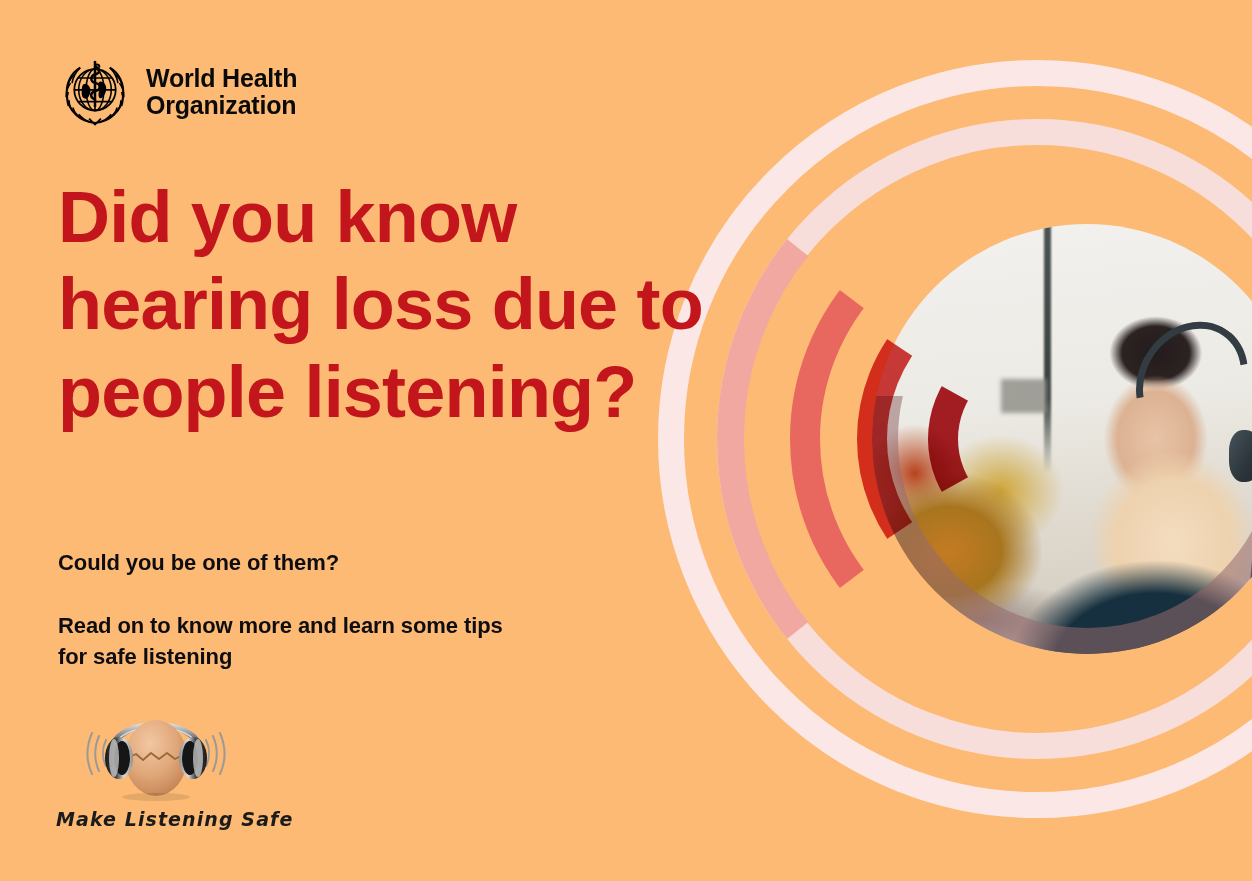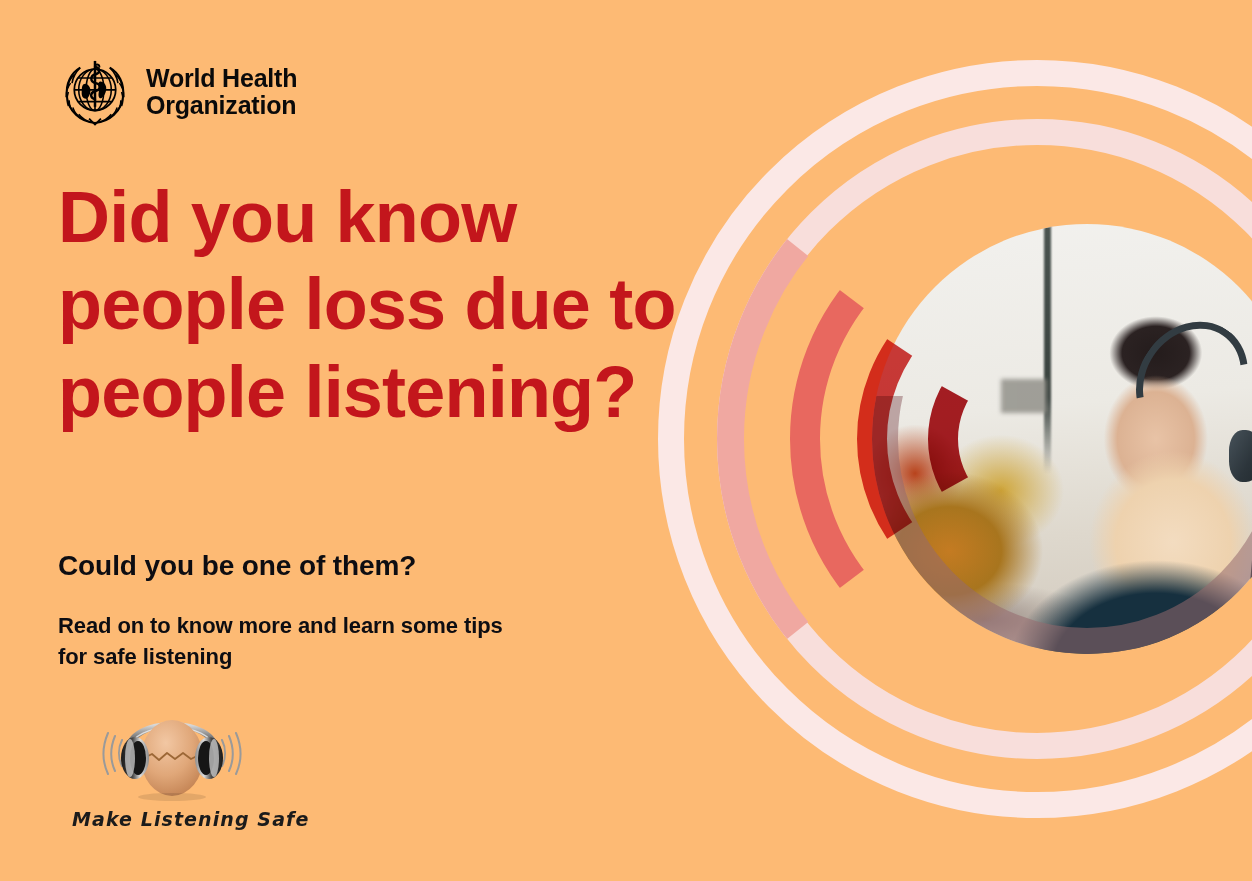--- a/index.html
+++ b/index.html
@@ -212,21 +212,21 @@
     font-weight: bold;
     line-height: 1.215;
     letter-spacing: -0.8px;
   }
   .headline div { white-space: nowrap; }
 
   .sub-a {
     position: absolute;
     left: 58px;
     top: 550px;
-    font-size: 28px;
+    font-size: 22px;
     font-weight: bold;
     color: #0d0d12;
     letter-spacing: -0.1px;
   }
   .sub-b {
     position: absolute;
     left: 58px;
     top: 598px;
     width: 470px;
     font-size: 22px;
@@ -236,21 +236,20 @@
     letter-spacing: -0.1px;
     margin-top: 12px;
   }
 
   
   .mls {
     position: absolute;
     left: 56px;
     top: 696px;
     width: 240px;
-    margin-left: 16px;
   }
   .mls-mark { display: block; width: 168px; height: 106px; margin-left: 16px; }
   .mls-text {
     margin-top: 6px;
     font-family: "DejaVu Sans", sans-serif;
     font-style: italic;
     font-size: 19px;
     font-weight: bold;
     color: #1b1b1b;
     letter-spacing: 1.1px;
@@ -326,21 +325,21 @@
         <path d="M50 16 C57 17 58 24 51 26 C43 28 43 36 51 38 C59 40 58 47 50 49 C43 51 43 58 50 60" stroke-width="3.2" stroke-linecap="round"></path>
         <path d="M50 14 C53 12 56 13 56 16" stroke-width="2.6" stroke-linecap="round"></path>
       </g>
     </svg>
     <div class="who-wordmark">World Health
 Organization</div>
   </div>
 
   <div class="headline">
     <div>Did you know</div>
-    <div>people loss due to</div>
+    <div>hearing loss due to</div>
     <div>people listening?</div>
   </div>
 
   <div class="sub-a">Could you be one of them?</div>
   <div class="sub-b">Read on to know more and learn some tips for safe listening</div>
 
   <div class="mls">
     <svg class="mls-mark" viewBox="0 0 168 106">
       <defs>
         <radialGradient id="eggG" cx="40%" cy="30%" r="78%">

